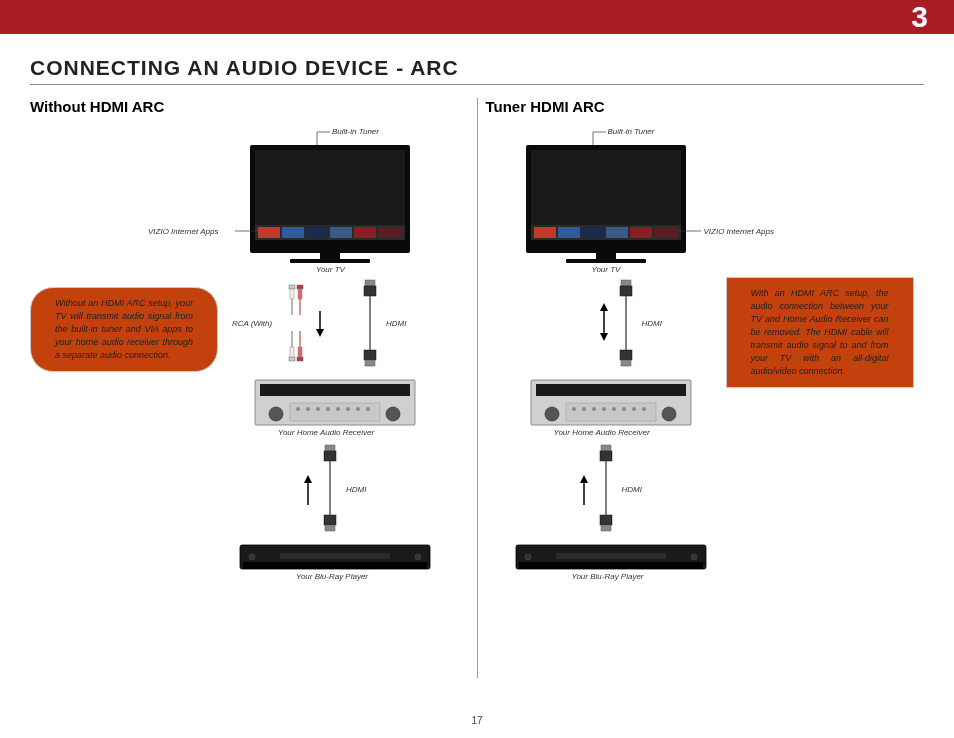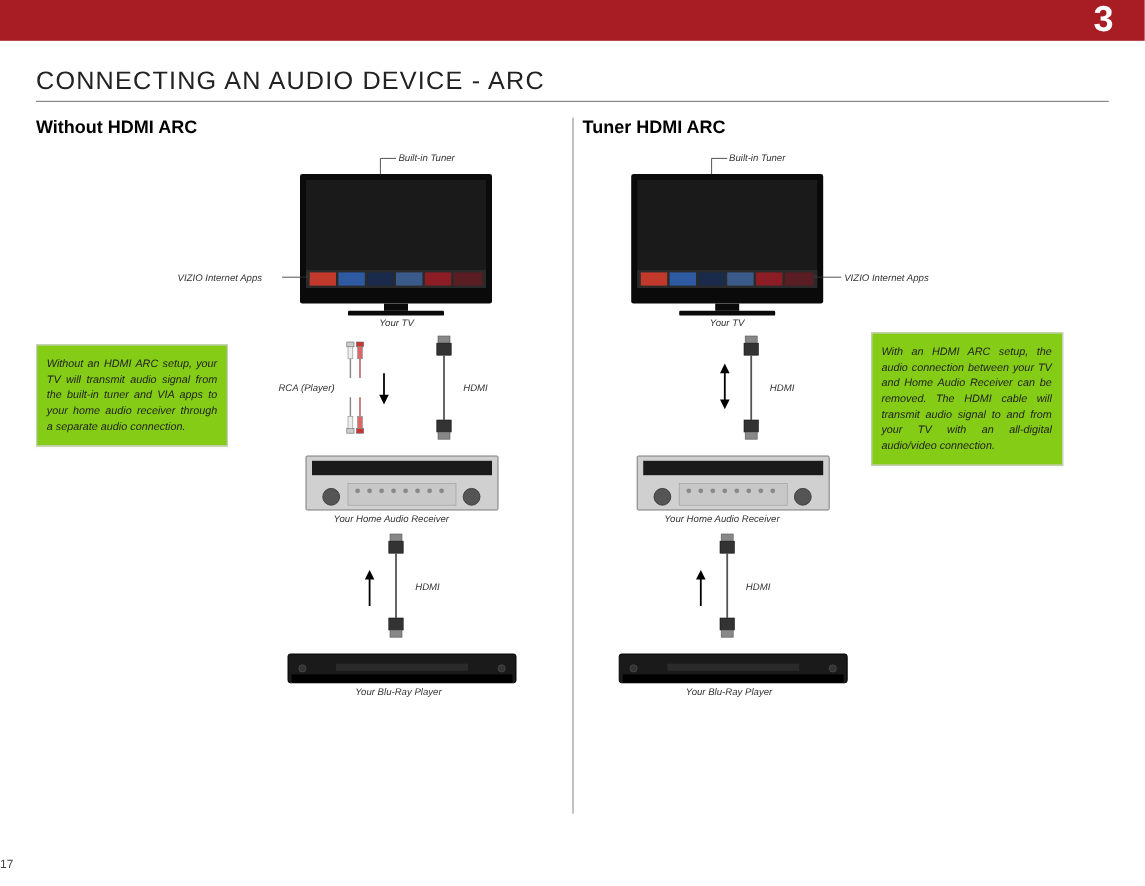--- a/index.html
+++ b/index.html
@@ -24,21 +24,21 @@
     font-size: 30px;
     font-weight: 700;
   }
   .page-title {
     position: absolute;
     top: 56px;
     left: 30px;
     right: 30px;
     font-size: 21px;
     letter-spacing: 1px;
-    font-weight: 400;
+    font-weight: 700;
     color: #222;
     border-bottom: 1px solid #888;
     padding-bottom: 4px;
     text-transform: uppercase;
   }
   .content {
     position: absolute;
     top: 98px;
     left: 30px;
     right: 30px;
@@ -61,40 +61,41 @@
     margin-bottom: 10px;
   }
   .diagram-area {
     position: relative;
     height: 560px;
     font-style: italic;
   }
   svg.diagram { position: absolute; top: 0; left: 0; }
   .info-box {
     position: absolute;
-    width: 160px;
-    background: #84cc16;
+    width: 188px;
+    background: #c2410c;
     border: 0.5px solid #ccc;
-    padding: 9px 8px;
+    padding: 9px 24px;
     font-size: 9px;
     line-height: 1.45;
     text-align: justify;
     box-shadow: 0 1px 2px rgba(0,0,0,0.04);
     color: #222;
   }
   .label-text {
     position: absolute;
     font-size: 8px;
     color: #333;
     white-space: nowrap;
   }
   .page-num {
     position: absolute;
     bottom: 12px;
     left: 0; right: 0;
+    text-align: center;
     font-size: 10px;
     color: #444;
   }
 </style>
 </head>
 <body>
 
 <div class="red-bar">
   <div class="chapter-num">3</div>
 </div>
@@ -187,27 +188,27 @@
         <rect x="210" y="420" width="190" height="24" fill="#1a1a1a" stroke="#000" stroke-width="0.8" rx="2"></rect>
         <rect x="213" y="437" width="184" height="7" fill="#000"></rect>
         <circle cx="222" cy="432" r="3" fill="#333" stroke="#555" stroke-width="0.5"></circle>
         <circle cx="388" cy="432" r="3" fill="#333" stroke="#555" stroke-width="0.5"></circle>
         <rect x="250" y="428" width="110" height="6" fill="#2a2a2a"></rect>
       </svg>
 
       <div class="label-text" style="left:302px; top:2px;">Built-in Tuner</div>
       <div class="label-text" style="left:118px; top:102px;">VIZIO Internet  Apps</div>
       <div class="label-text" style="left:286px; top:140px;">Your TV</div>
-      <div class="label-text" style="left:202px; top:194px;">RCA (Player)</div>
+      <div class="label-text" style="left:202px; top:194px;">RCA (With)</div>
       <div class="label-text" style="left:356px; top:194px;">HDMI</div>
       <div class="label-text" style="left:248px; top:303px;">Your Home Audio Receiver</div>
       <div class="label-text" style="left:316px; top:360px;">HDMI</div>
       <div class="label-text" style="left:266px; top:447px;">Your Blu-Ray Player</div>
 
-      <div class="info-box" style="left:0px; top:162px;">Without an HDMI ARC setup, your TV will transmit audio signal from the built-in tuner and VIA apps to your home audio receiver through a separate audio connection.</div>
+      <div class="info-box" style="left:0px; top:162px;border-radius:23px;">Without an HDMI ARC setup, your TV will transmit audio signal from the built-in tuner and VIA apps to your home audio receiver through a separate audio connection.</div>
     </div>
   </div>
 
   <div class="divider"></div>
 
   <div class="col">
     <div class="subheading">Tuner HDMI ARC</div>
     <div class="diagram-area">
 
       <svg class="diagram" width="440" height="560">

